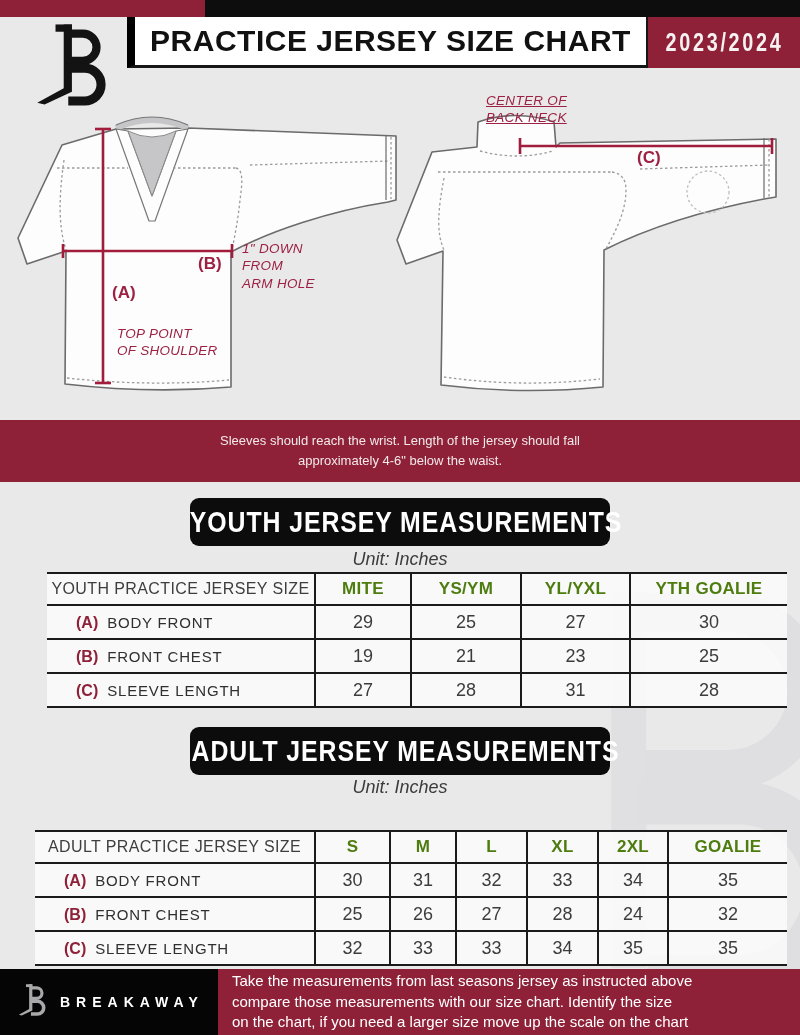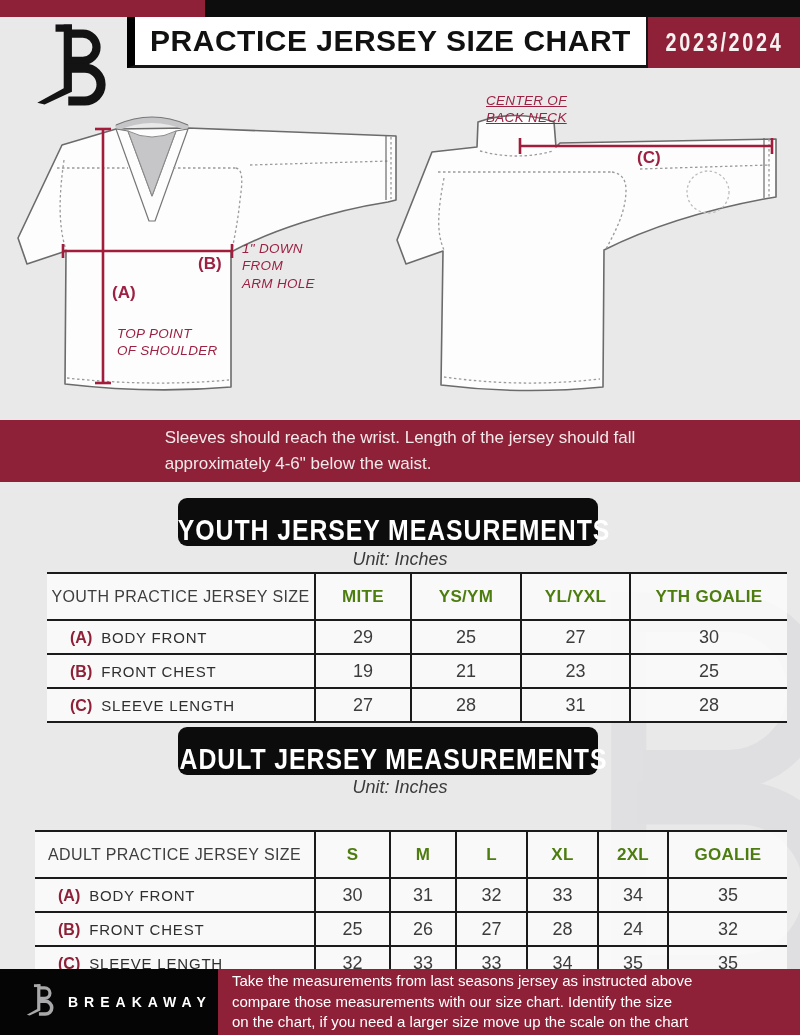--- a/index.html
+++ b/index.html
@@ -34,45 +34,45 @@
                  display:inline-block;transform:scale(.9,1.15);white-space:nowrap;}
   .logo-main{left:30px;top:20px;width:82px;height:100px;}
 
   
   .diag-label{color:var(--label-maroon);font-style:italic;font-size:13.5px;line-height:1.28;white-space:pre-line;letter-spacing:.3px;}
   .diag-tag{color:var(--label-maroon);font-weight:bold;font-size:17px;font-style:normal;}
 
   
   .fit-banner{left:0;top:420px;width:800px;height:62px;background:var(--maroon);
               display:flex;align-items:center;justify-content:center;}
-  .fit-banner div{color:#f2e9ea;font-size:17px;line-height:1.55;white-space:pre-line;}
-
-  
-  .section-banner{left:178px;width:420px;height:48px;background:#0c0c0c;border-radius:9px;
-                  display:flex;align-items:flex-end;justify-content:center;padding-left:12px;}
+  .fit-banner div{color:#f2e9ea;font-size:13px;line-height:1.55;text-align:center;white-space:pre-line;}
+
+  
+  .section-banner{left:190px;width:420px;height:48px;background:#0c0c0c;border-radius:9px;
+                  display:flex;align-items:center;justify-content:center;padding-left:12px;}
   .section-banner span{color:#fff;font-weight:bold;font-size:27px;letter-spacing:1px;white-space:nowrap;
                        display:inline-block;transform:scale(.92,1.12);}
   .unit-caption{left:0;width:800px;text-align:center;font-style:italic;font-size:18px;color:#3b3b3b;}
 
   
   table{border-collapse:collapse;table-layout:fixed;}
   td{background:rgba(252,252,253,.82);vertical-align:middle;text-align:center;
      border-top:2px solid var(--line);border-bottom:2px solid var(--line);}
   td + td{border-left:2px solid var(--line);}
-  tr.hdr td{height:47px;}
+  tr.hdr td{height:32px;}
   tr.data td{height:34px;font-size:18px;color:var(--cell-text);}
   td.size-hdr{font-weight:bold;font-size:17px;color:#4d7c0f;letter-spacing:.3px;}
   td.first-hdr{font-size:16px;color:#3e3e3e;letter-spacing:.4px;}
-  td.rowlabel{text-align:left;padding-left:23px;}
+  td.rowlabel{text-align:left;padding-left:29px;}
   td.rowlabel .tag{font-weight:bold;color:var(--maroon);font-size:16px;margin-right:9px;}
   td.rowlabel .nm{font-size:15px;color:#2f2f2f;letter-spacing:.8px;}
 
   
   .footer-black{left:0;top:969px;width:218px;height:66px;background:#050505;
-                display:flex;align-items:center;padding-left:24px;gap:12px;}
+                display:flex;align-items:center;padding-left:16px;gap:12px;}
   .footer-black .wordmark{color:#fff;font-weight:bold;font-size:14px;letter-spacing:6px;white-space:nowrap;}
   .footer-maroon{left:218px;top:969px;width:582px;height:66px;background:var(--maroon);
                  display:flex;align-items:center;padding:4px 10px 4px 14px;}
   .footer-maroon div{color:#fff;font-size:15px;line-height:1.38;white-space:pre-line;}
 
   svg{display:block;}
 </style>
 </head>
 <body>
 

